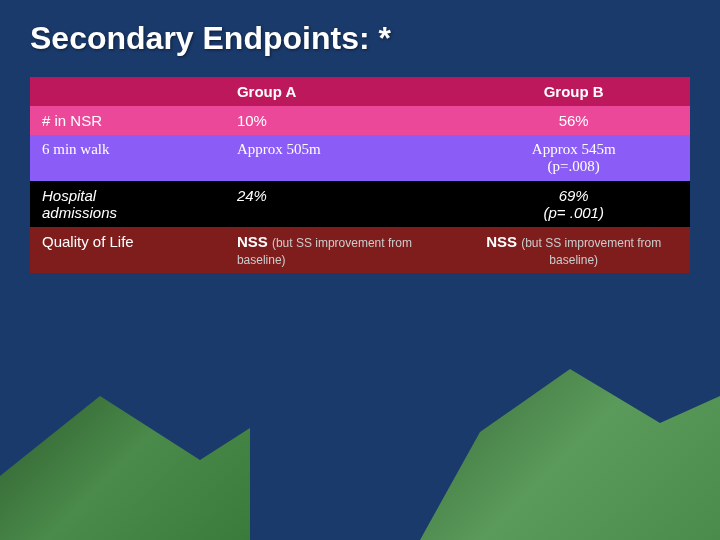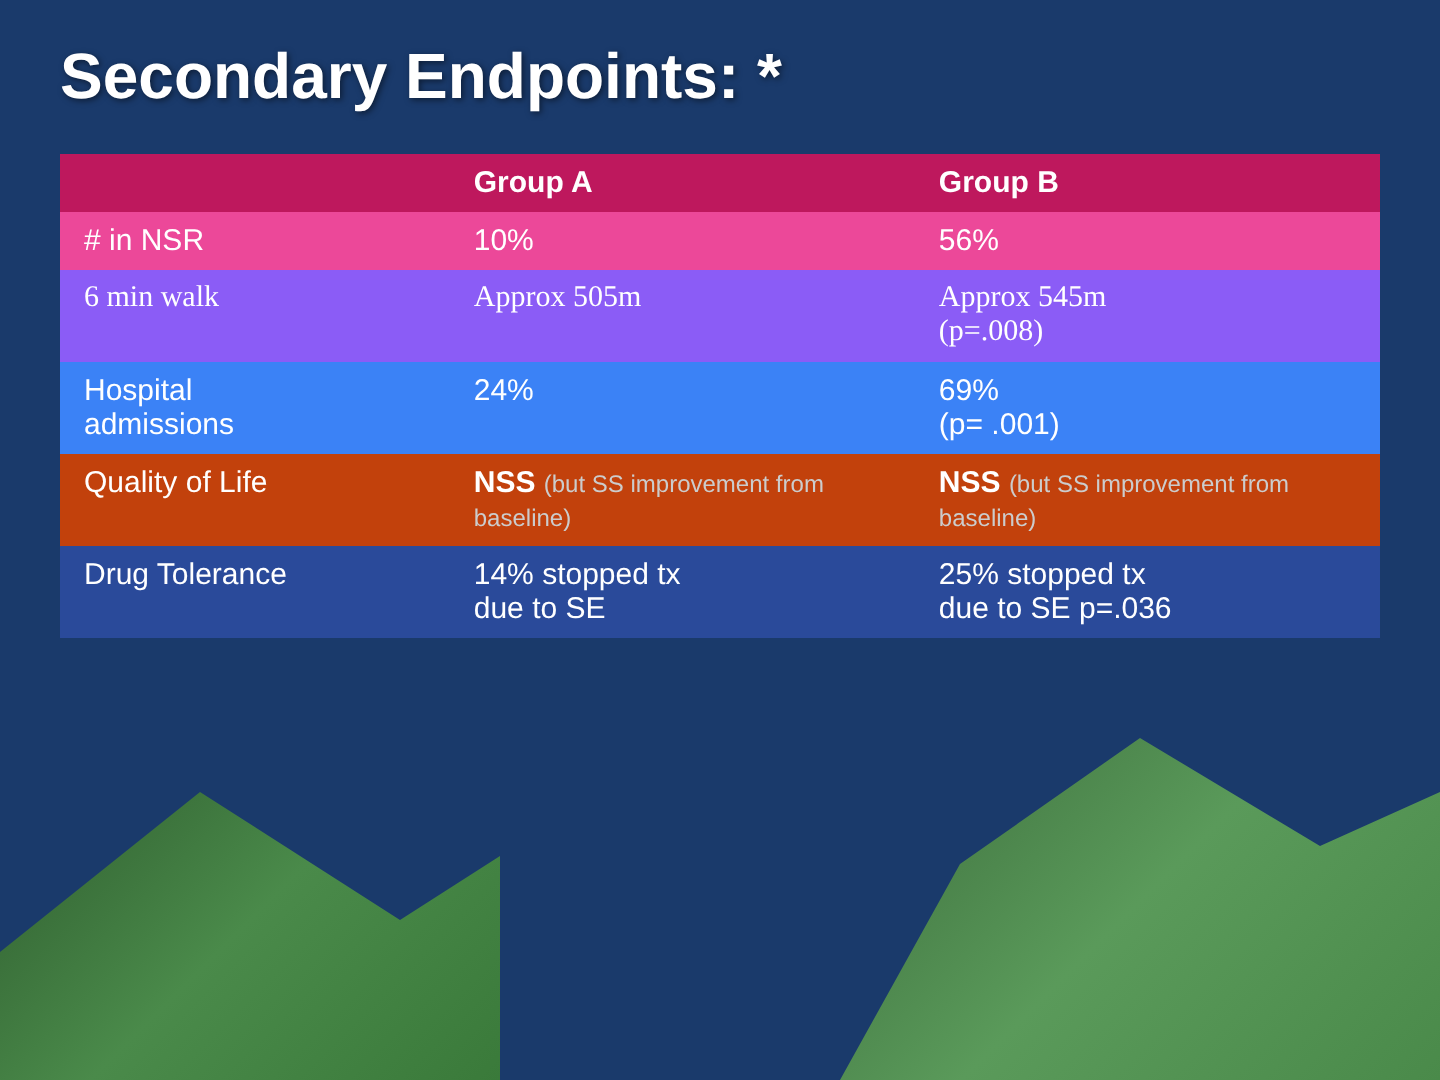--- a/index.html
+++ b/index.html
@@ -75,41 +75,43 @@
     .row-2 td {
       background-color: #ec4899;
     }
 
     .row-3 td {
       background-color: #8b5cf6;
       font-family: Liberation Serif, serif;
     }
 
     .row-4 td {
-      background-color: #3b82f6;
+      background-color: #000000;
+      font-style: italic;
     }
 
     .row-5 td {
-      background-color: #c2410c;
+      background-color: #7f1d1d;
     }
 
     .row-6 td {
       background-color: #2a4a9a;
     }
 
     .col-label {
       width: 200px;
     }
 
     .col-group-a {
       width: 240px;
     }
 
     .col-group-b {
       width: 240px;
+      text-align: center;
     }
 
     .small-text {
       font-size: 12px;
       color: #ccc;
     }
 
     .nss-label {
       font-weight: bold;
       color: white;
@@ -157,20 +159,15 @@
         <td class="col-group-a">
           <span class="nss-label">NSS</span>
           <span class="small-text"> (but SS improvement from baseline)</span>
         </td>
         <td class="col-group-b">
           <span class="nss-label">NSS</span>
           <span class="small-text"> (but SS improvement from baseline)</span>
         </td>
       </tr>
 
-      <tr class="row-6">
-        <td class="col-label">Drug Tolerance</td>
-        <td class="col-group-a">14% stopped tx<br>due to SE</td>
-        <td class="col-group-b">25% stopped tx<br>due to SE p=.036</td>
-      </tr>
     </tbody>
   </table>
 </div>
 
 </body></html>

